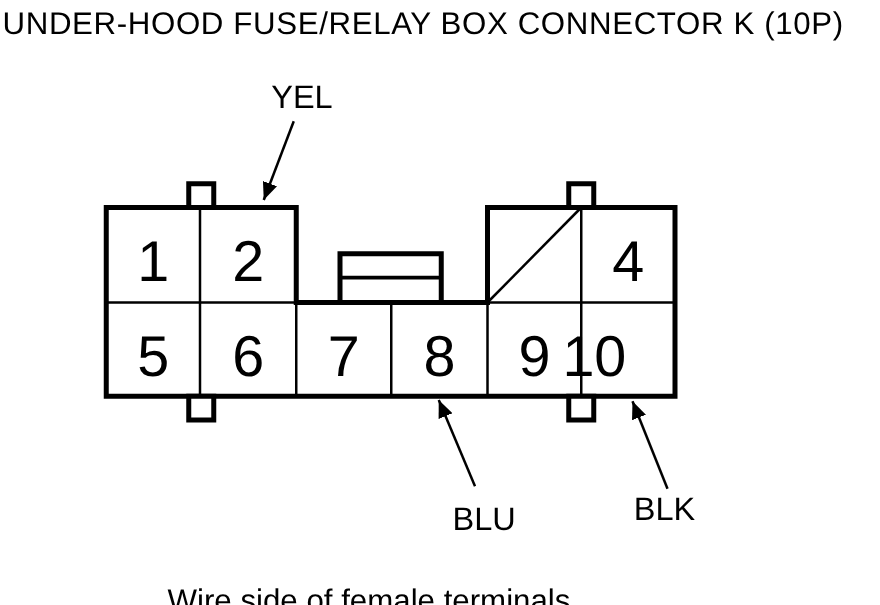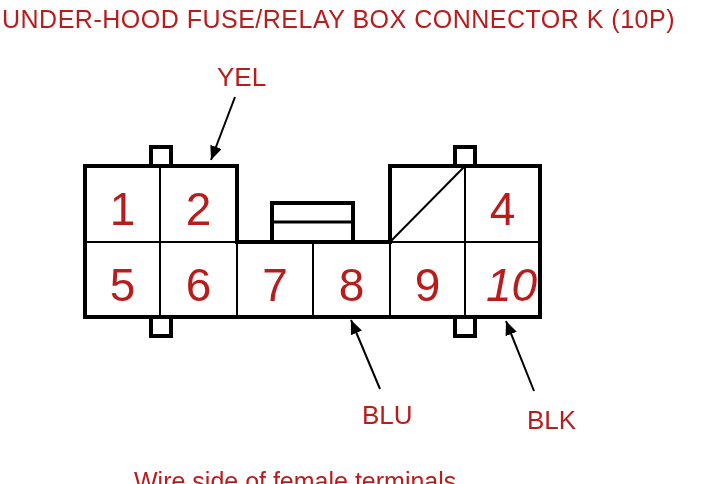--- a/index.html
+++ b/index.html
@@ -6,21 +6,21 @@
     margin: 0;
     padding: 0;
     background: #ffffff;
   }
   #stage {
     position: relative;
     width: 704px;
     height: 484px;
     background: #ffffff;
     font-family: "Liberation Sans", sans-serif;
-    color: #b91c1c;
+    color: #000000;
     overflow: hidden;
   }
   .title {
     position: absolute;
     left: 2px;
     top: 5px;
     font-size: 25px;
     letter-spacing: 0.5px;
     white-space: nowrap;
   }
@@ -32,39 +32,39 @@
     white-space: nowrap;
     margin-top: 13px;
   }
   .wire-label {
     position: absolute;
     font-size: 26px;
     white-space: nowrap;
   }
   .wire-label.yel { left: 217px; top: 62px; }
   .wire-label.blu { left: 362px; top: 400px; }
-  .wire-label.blk { left: 507px; top: 405px; margin-left: 20px; }
+  .wire-label.blk { left: 507px; top: 392px; }
   .pin-cell {
     position: absolute;
     display: flex;
     align-items: center;
     justify-content: center;
     font-size: 46px;
     padding-top: 10px;
     box-sizing: border-box;
   }
   .pc1  { left: 85px;  top: 166px; width: 75px; height: 76px; }
   .pc2  { left: 160px; top: 166px; width: 77px; height: 76px; }
   .pc4  { left: 465px; top: 166px; width: 75px; height: 76px; }
   .pc5  { left: 85px;  top: 242px; width: 75px; height: 75px; }
   .pc6  { left: 160px; top: 242px; width: 77px; height: 75px; }
   .pc7  { left: 237px; top: 242px; width: 76px; height: 75px; }
   .pc8  { left: 313px; top: 242px; width: 77px; height: 75px; }
   .pc9  { left: 390px; top: 242px; width: 75px; height: 75px; }
-  .pc10 { left: 474px; top: 242px; width: 75px; height: 75px; font-style: italic; }
+  .pc10 { left: 438px; top: 242px; width: 75px; height: 75px; }
   svg.diagram {
     position: absolute;
     left: 0;
     top: 0;
   }
   .ln { fill: none; stroke: #000000; }
   .thick { stroke-width: 4px; }
   .thin  { stroke-width: 2px; }
   .mid   { stroke-width: 3px; }
   .boxfill { fill: #ffffff; }

